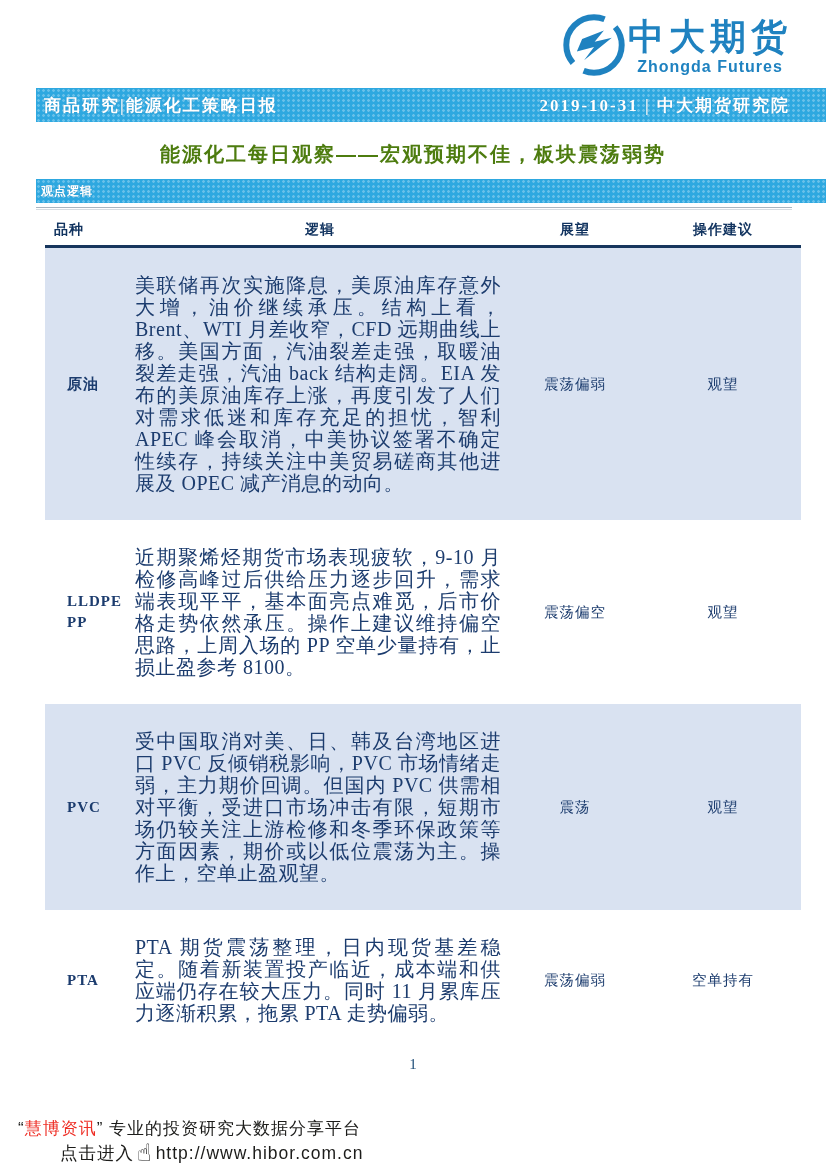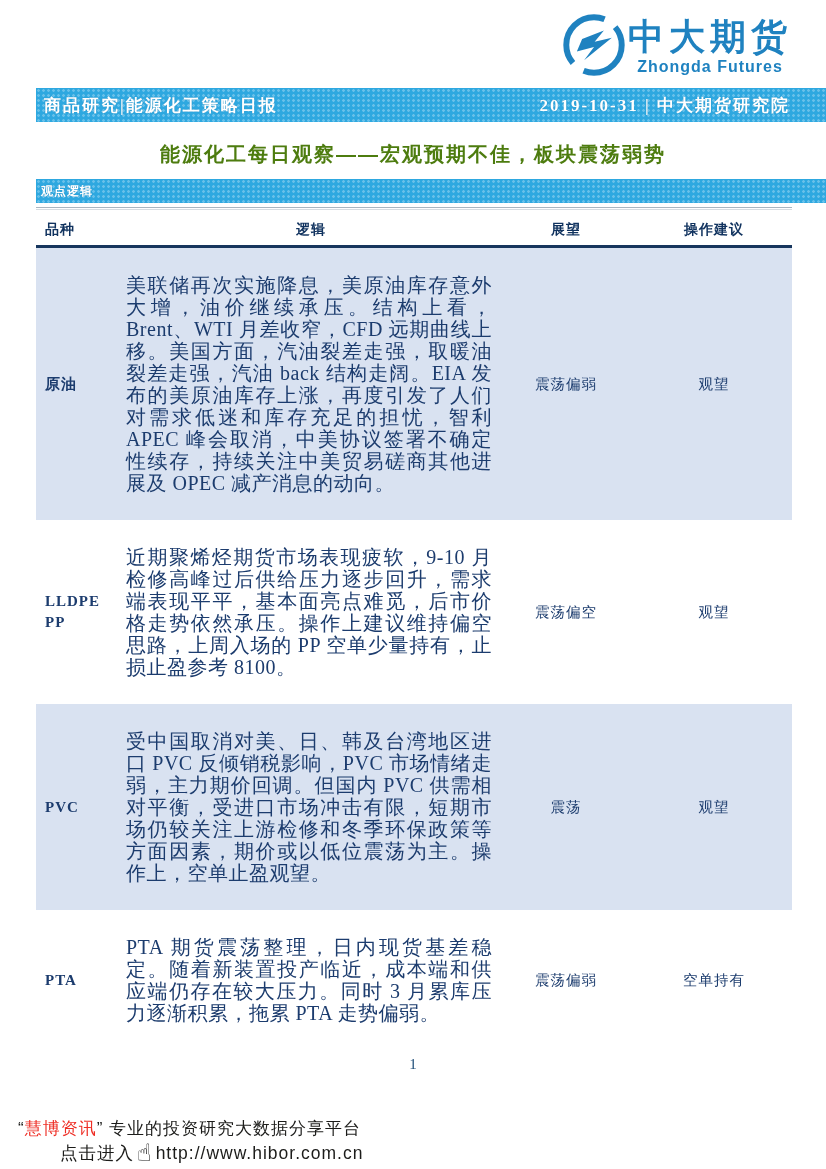--- a/index.html
+++ b/index.html
@@ -57,37 +57,37 @@
     color:#fff;font-weight:bold;font-size:12px;line-height:24px;
     padding-left:5px;letter-spacing:1px;
     text-shadow:0 0 1px rgba(0,60,110,.35);
   }
   .section-underline{
     position:absolute;top:207px;left:36px;width:756px;height:1px;
     border-top:1px solid #aab6c0;border-bottom:1px solid #d7dde2;
   }
 
   
-  .vtable{position:absolute;top:215px;left:36px;width:756px;}
+  .vtable{position:absolute;top:215px;left:45px;width:756px;}
   .thead{
     display:grid;grid-template-columns:90px 370px 140px 156px;
     height:30px;align-items:center;
     border-bottom:3px solid #17365d;
     color:#11335f;font-weight:bold;font-size:14px;letter-spacing:1px;
   }
   .thead .h-variety{padding-left:9px;}
   .thead .h-center{text-align:center;}
   .vrow{
     display:grid;grid-template-columns:90px 370px 140px 156px;
     padding:26px 0;
   }
   .vrow.shaded{background:#d9e2f1;}
   .cell-variety{
     display:flex;align-items:center;
-    padding-left:9px;
+    padding-left:22px;
     font-weight:bold;font-size:15px;color:#1c3c6e;
     white-space:pre-line;line-height:1.4;letter-spacing:1px;
   }
   .cell-logic{
     font-size:20px;color:#1c3c6e;line-height:22px;
     text-align:justify;letter-spacing:0.5px;
     padding-right:4px;box-sizing:border-box;
   }
   .cell-outlook,.cell-advice{
     display:flex;align-items:center;justify-content:center;
@@ -167,21 +167,21 @@
 
     <div class="vrow shaded">
       <div class="cell-variety">PVC</div>
       <div class="cell-logic">受中国取消对美、日、韩及台湾地区进口 PVC 反倾销税影响，PVC 市场情绪走弱，主力期价回调。但国内 PVC 供需相对平衡，受进口市场冲击有限，短期市场仍较关注上游检修和冬季环保政策等方面因素，期价或以低位震荡为主。操作上，空单止盈观望。</div>
       <div class="cell-outlook">震荡</div>
       <div class="cell-advice">观望</div>
     </div>
 
     <div class="vrow">
       <div class="cell-variety">PTA</div>
-      <div class="cell-logic">PTA 期货震荡整理，日内现货基差稳定。随着新装置投产临近，成本端和供应端仍存在较大压力。同时 3 月累库压力逐渐积累，拖累 PTA 走势偏弱。</div>
+      <div class="cell-logic">PTA 期货震荡整理，日内现货基差稳定。随着新装置投产临近，成本端和供应端仍存在较大压力。同时 11 月累库压力逐渐积累，拖累 PTA 走势偏弱。</div>
       <div class="cell-outlook">震荡偏弱</div>
       <div class="cell-advice">空单持有</div>
     </div>
   </div>
 
   <div class="page-num">1</div>
 
   <div class="footer">
     <div class="footer-line1">
       <span>“</span><span class="brand">慧博资讯</span><span>”</span><span> 专业的投资研究大数据分享平台</span>

